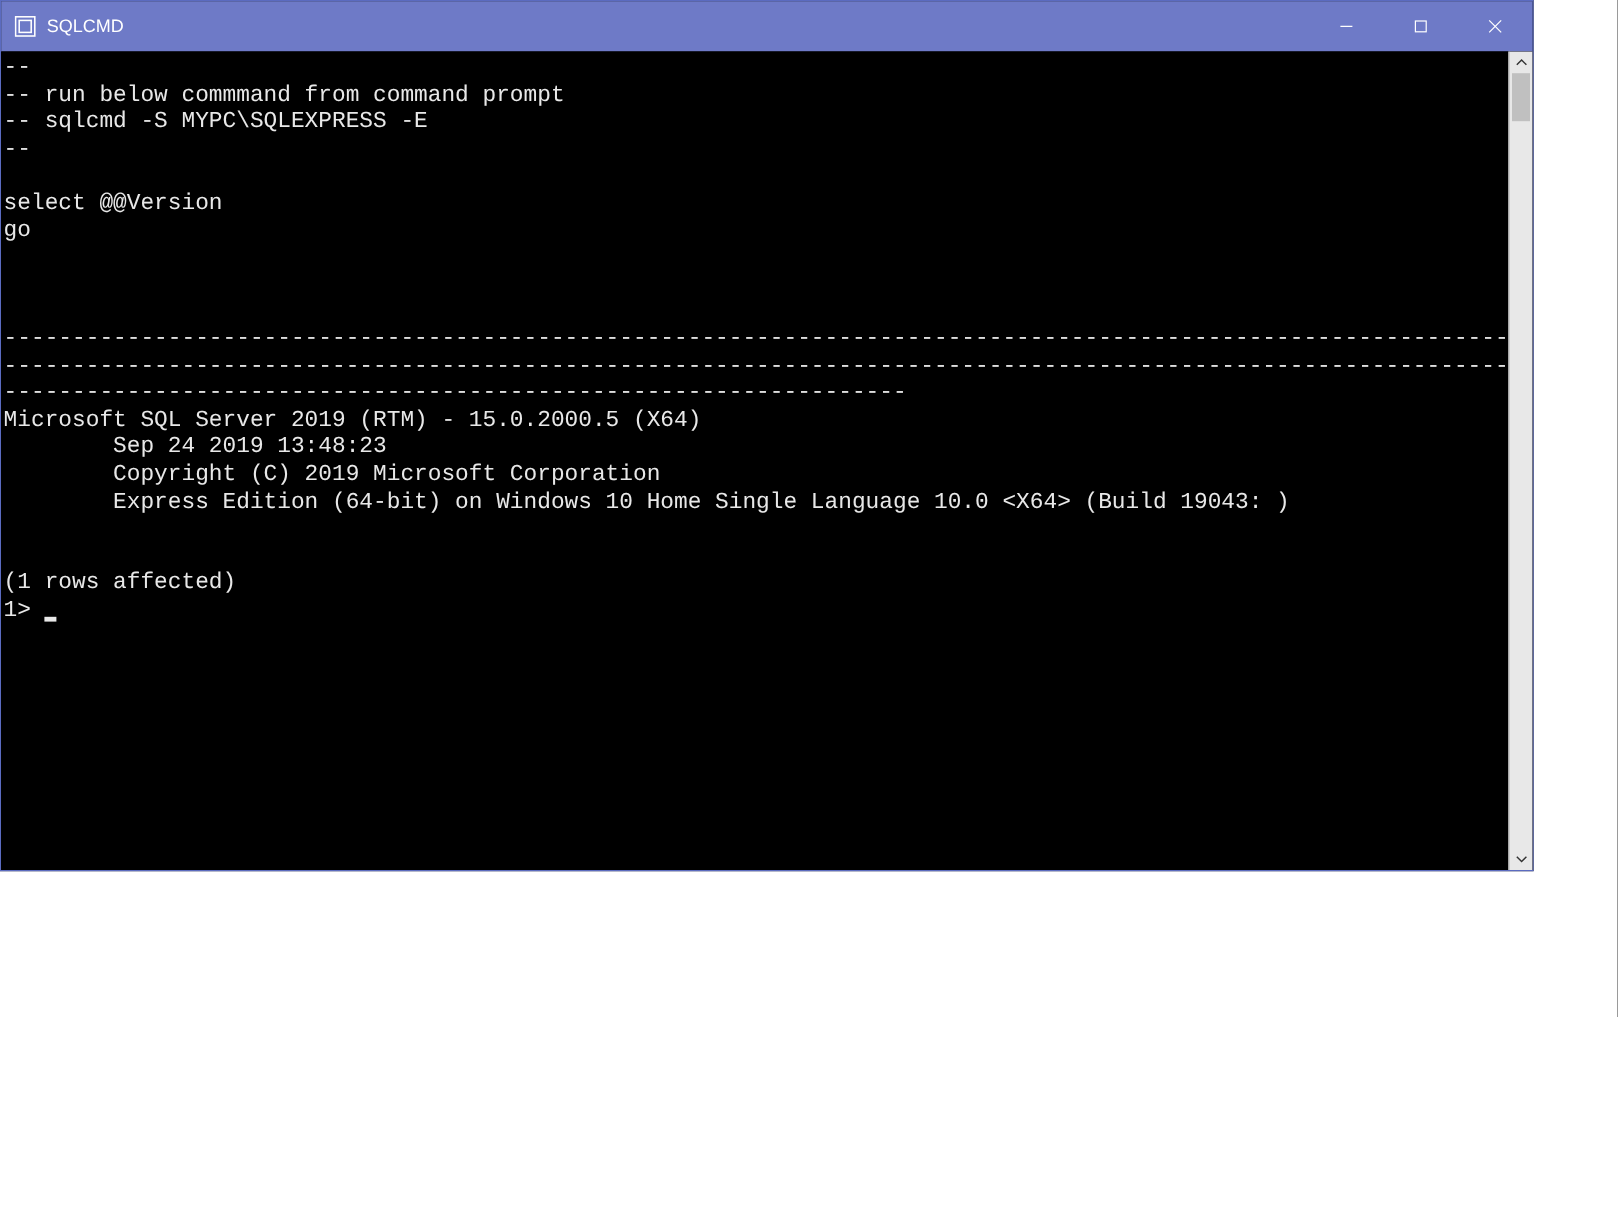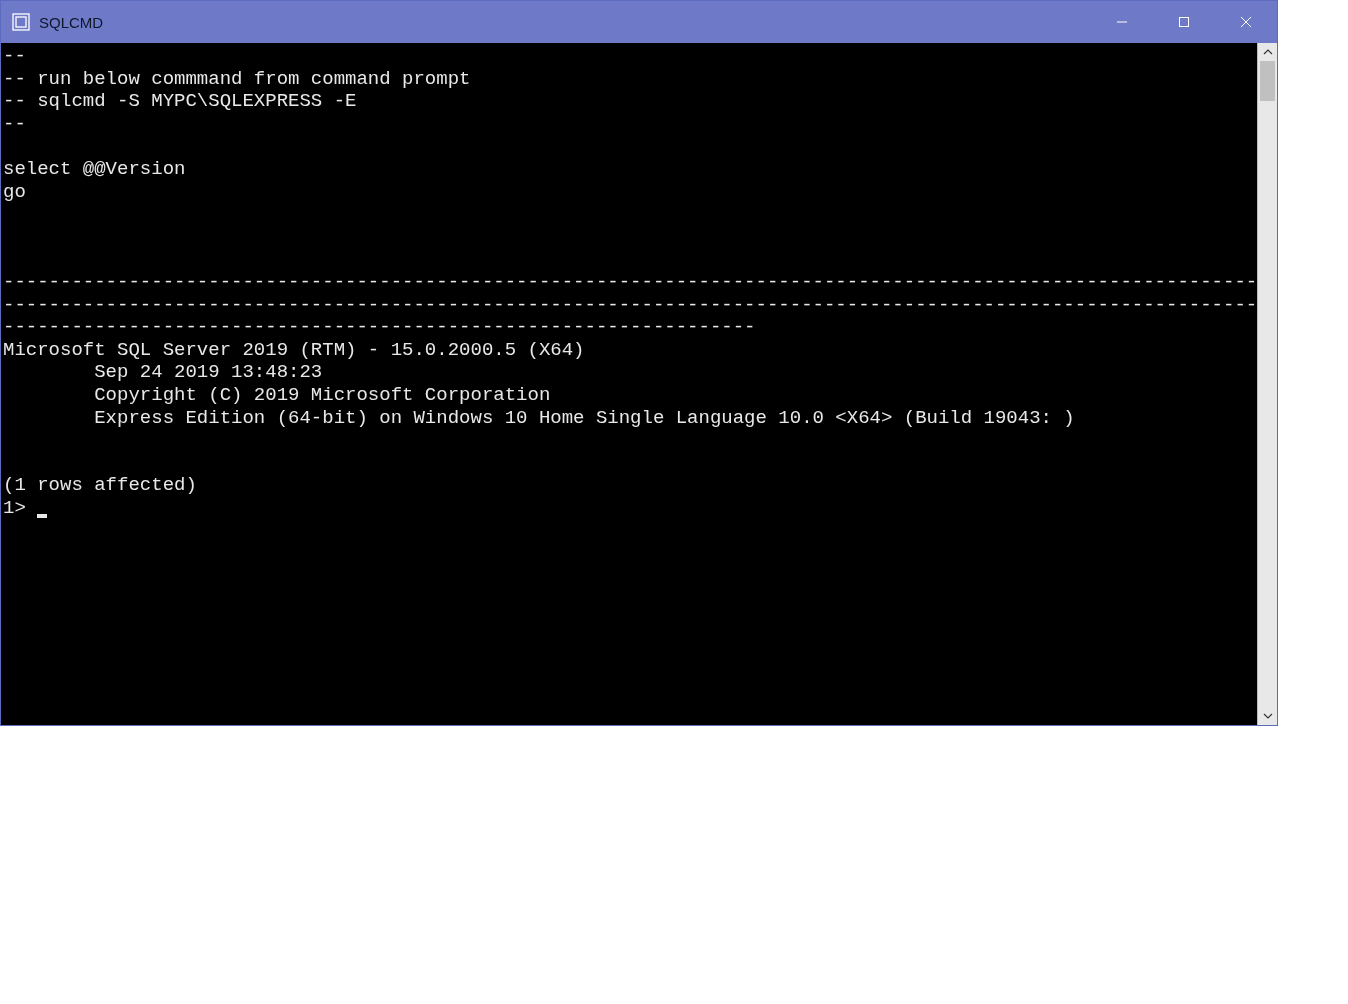--- a/index.html
+++ b/index.html
@@ -41,21 +41,21 @@
       height: 20px;
       display: flex;
       align-items: center;
       justify-content: center;
     }
     .app-icon svg {
       width: 18px;
       height: 18px;
     }
     .title-text {
-      color: #0f172a;
+      color: #ffffff;
       font-size: 15px;
       font-weight: 400;
     }
     .titlebar-controls {
       display: flex;
       height: 100%;
     }
     .win-btn {
       width: 62px;
       height: 100%;

